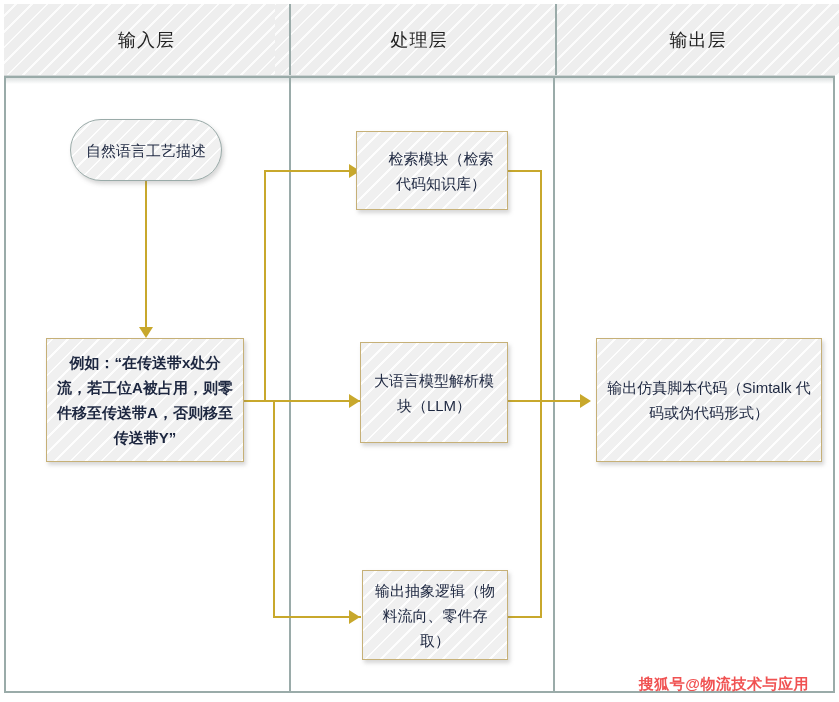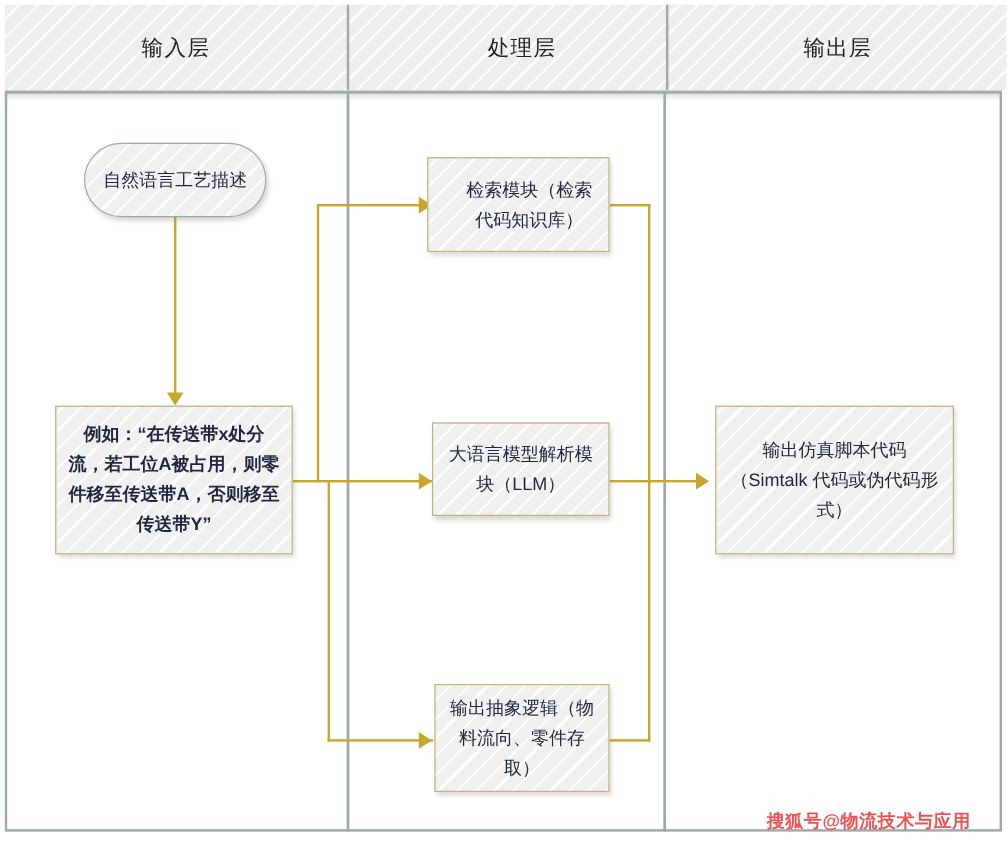--- a/index.html
+++ b/index.html
@@ -137,21 +137,21 @@
 </style>
 </head>
 <body>
 
 <div id="canvas">
 
   <div class="lane-header-band">
     <div class="lane-header" style="left:0px; width:285px;">
       <span class="lane-header-title">输入层</span>
     </div>
-    <div class="lane-header" style="left:287px; width:288px;">
+    <div class="lane-header" style="left:271px; width:288px;">
       <span class="lane-header-title">处理层</span>
     </div>
     <div class="lane-header" style="left:553px; width:282px;">
       <span class="lane-header-title">输出层</span>
     </div>
     <div class="lane-divider-top" style="left:285px; top:0px; height:71px;"></div>
     <div class="lane-divider-top" style="left:551px; top:0px; height:71px;"></div>
   </div>
   <div class="header-shadow"></div>
 
@@ -188,27 +188,27 @@
   </div>
 
   <div class="node" style="left:46px; top:338px; width:198px; height:124px;font-weight:bold;">
     <span>例如：“在传送带x处分流，若工位A被占用，则零件移至传送带A，否则移至传送带Y”</span>
   </div>
 
   <div class="node" style="left:356px; top:131px; width:152px; height:79px;padding-left:28px;">
     <span>检索模块（检索代码知识库）</span>
   </div>
 
-  <div class="node" style="left:360px; top:352px; width:148px; height:78px;">
+  <div class="node" style="left:360px; top:342px; width:148px; height:101px;">
     <span>大语言模型解析模块（LLM）</span>
   </div>
 
   <div class="node" style="left:362px; top:570px; width:146px; height:90px;">
     <span>输出抽象逻辑（物料流向、零件存取）</span>
   </div>
 
-  <div class="node" style="left:596px; top:338px; width:199px; height:124px;">
+  <div class="node" style="left:596px; top:338px; width:226px; height:124px;">
     <span>输出仿真脚本代码（Simtalk 代码或伪代码形式）</span>
   </div>
 
   <div class="watermark">搜狐号@物流技术与应用</div>
 
 </div>
 
 </body></html>

